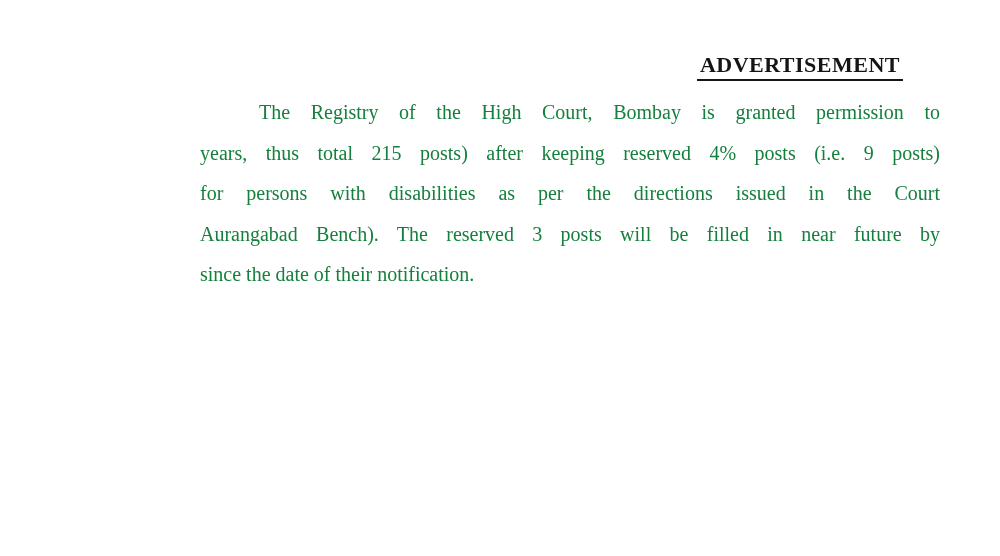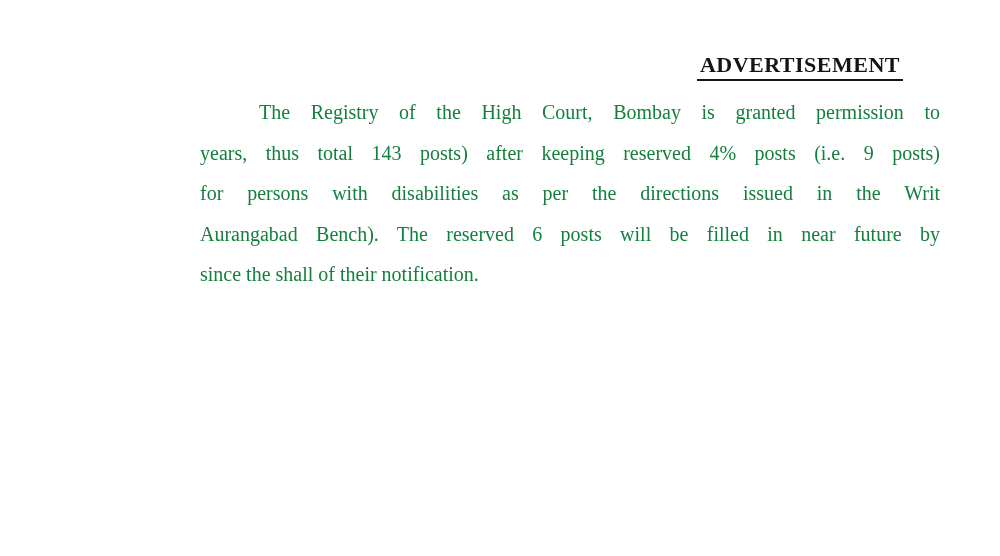--- a/index.html
+++ b/index.html
@@ -64,19 +64,19 @@
 <body>
 
 <div class="page">
 
   <div class="title-row">
     <span class="doc-title">ADVERTISEMENT</span>
   </div>
 
   <div class="paragraph">
     <div class="line first">The Registry of the High Court, Bombay is granted permission to</div>
-    <div class="line">years, thus total 143 posts)  after keeping reserved 4% posts (i.e. 9  posts)</div>
-    <div class="line">for persons with disabilities as per the directions issued in the Writ</div>
-    <div class="line">Aurangabad Bench).  The reserved 6 posts will be filled in near future by</div>
-    <div class="line last">since the shall of their notification.</div>
+    <div class="line">years, thus total 215 posts)  after keeping reserved 4% posts (i.e. 9  posts)</div>
+    <div class="line">for persons with disabilities as per the directions issued in the Court</div>
+    <div class="line">Aurangabad Bench).  The reserved 3 posts will be filled in near future by</div>
+    <div class="line last">since the date of their notification.</div>
   </div>
 
 </div>
 
 </body></html>

